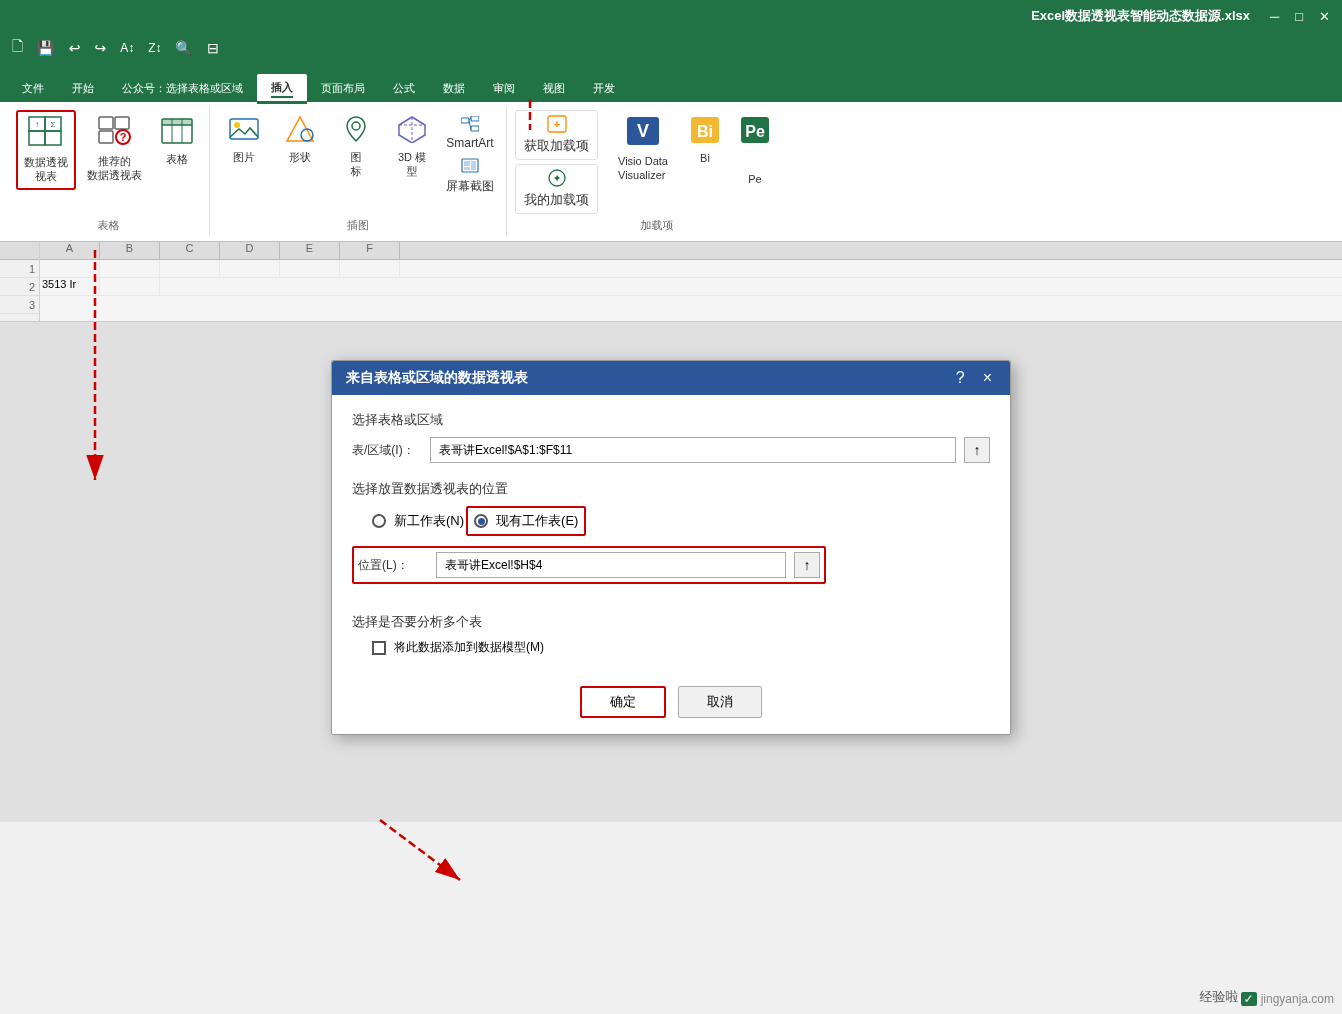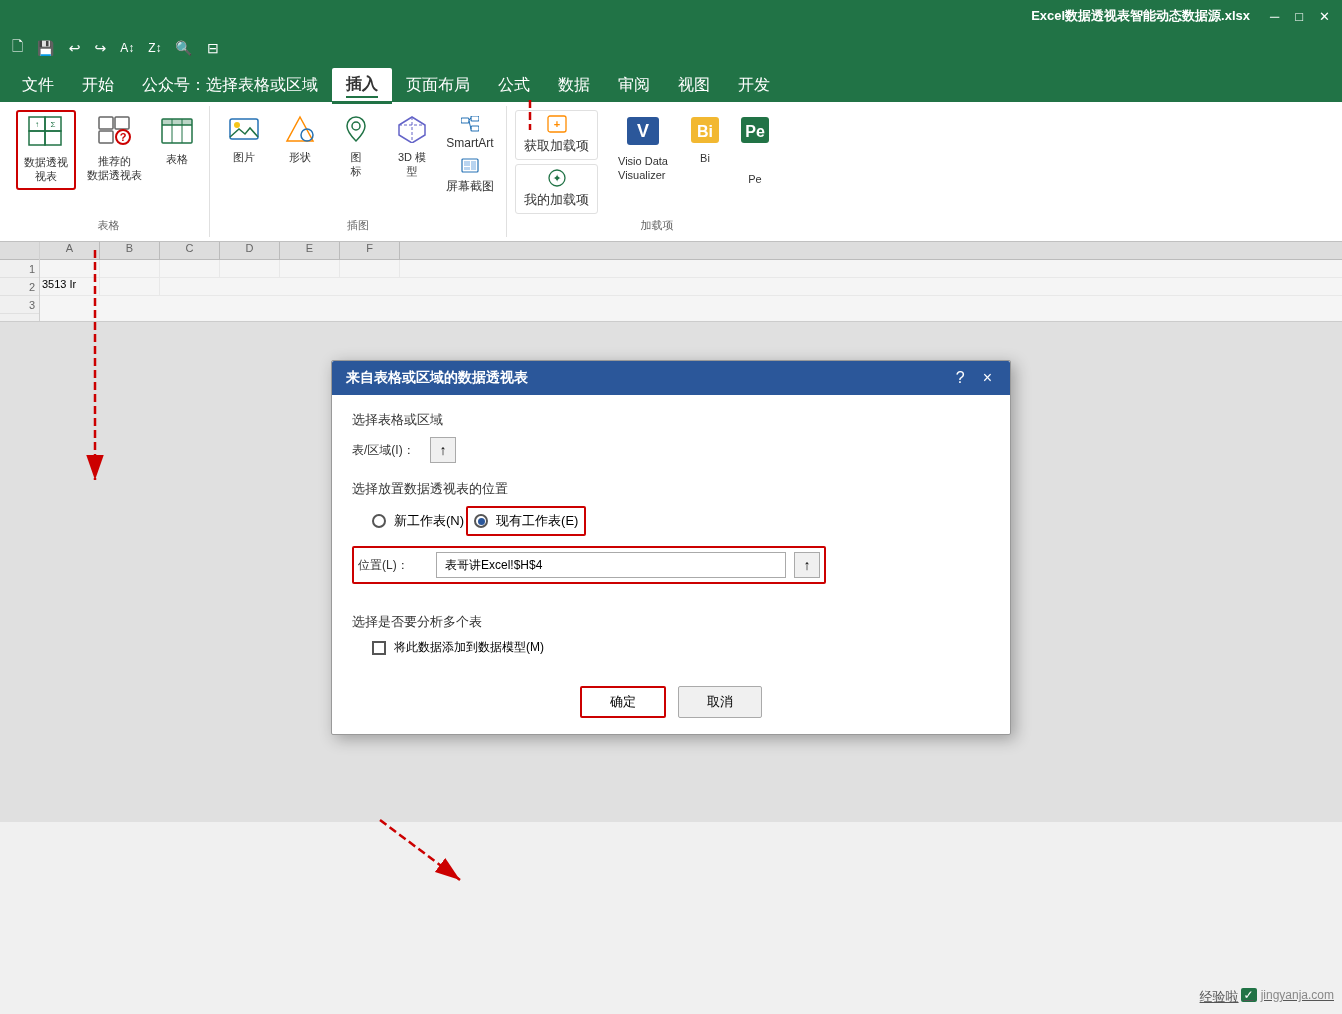--- a/index.html
+++ b/index.html
@@ -27,21 +27,21 @@
     
     .ribbon-tabs {
       background: #217346;
       display: flex;
       align-items: flex-end;
       padding: 0 8px;
       height: 38px;
     }
     .ribbon-tab {
       color: white;
-      font-size: 16px;
+      font-size: 11px;
       padding: 6px 14px;
       cursor: pointer;
       border-radius: 2px 2px 0 0;
       position: relative;
     }
     .ribbon-tab.active {
       background: white;
       color: #217346;
       font-weight: bold;
       border-bottom: none;
@@ -262,23 +262,22 @@
     }
 
     
     .watermark {
       position: absolute;
       bottom: 8px;
       right: 8px;
       font-size: 13px;
       color: #555;
       display: flex;
-      align-items: flex-start;
+      align-items: flex-end;
       gap: 2px;
-      text-decoration: underline;
     }
     .watermark-check {
       background: #217346;
       color: white;
       border-radius: 2px;
       padding: 0 3px;
       font-size: 12px;
     }
     .watermark-url {
       font-size: 12px;
@@ -546,20 +545,21 @@
         <span class="dialog-ctrl-btn">?</span>
         <span class="dialog-ctrl-btn">×</span>
       </div>
     </div>
 
     <div class="dialog-body">
       
       <div class="section-label">选择表格或区域</div>
       <div class="field-row">
         <span class="field-label">表/区域(I)：</span>
+        <input class="field-input" type="text" value="表哥讲Excel!$A$1:$F$11" style="">
         <button class="field-btn">↑</button>
       </div>
 
       <div class="section-divider"></div>
 
       
       <div class="section-label">选择放置数据透视表的位置</div>
       <div class="radio-group">
         <div class="radio-row">
           <div class="radio-btn"></div>

